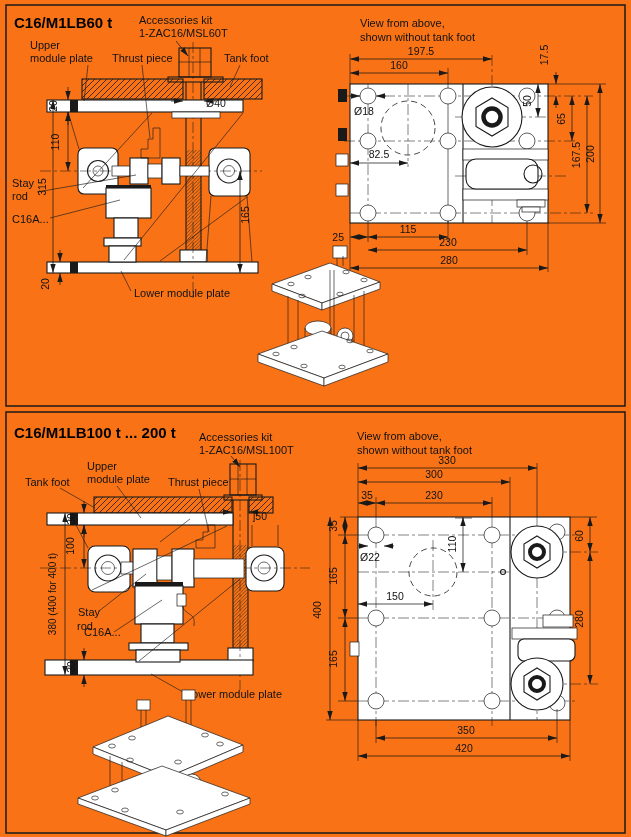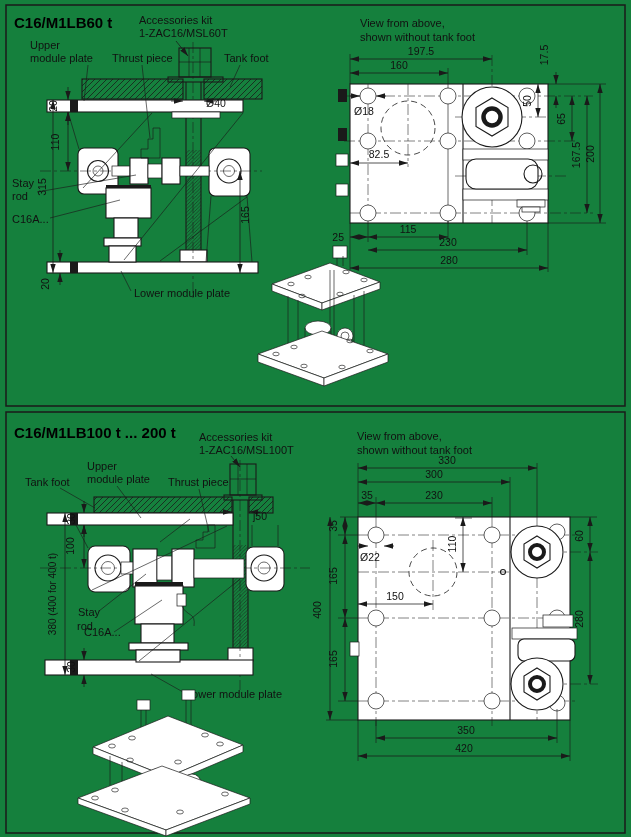--- a/index.html
+++ b/index.html
@@ -1,16 +1,16 @@
 <!DOCTYPE html>
 <html><head>
 <meta charset="utf-8">
 <style>
   html,body{margin:0;padding:0;background:#fff;}
-  #page{position:relative;width:631px;height:837px;background:#15803d;overflow:hidden;}
+  #page{position:relative;width:631px;height:837px;background:#f97316;overflow:hidden;}
   svg{position:absolute;left:0;top:0;}
   .s{stroke:#1a1a1a;fill:none;stroke-width:1.1;}
   .s2{stroke:#1a1a1a;fill:none;stroke-width:1.5;}
   .t{stroke:#1a1a1a;fill:none;stroke-width:.65;}
   .f{fill:#1a1a1a;stroke:none;}
   .wf{fill:#fff;stroke:#1a1a1a;stroke-width:1.1;}
   .wt{fill:#fff;stroke:#1a1a1a;stroke-width:.7;}
   .ch{stroke:#1a1a1a;stroke-width:.55;fill:none;stroke-dasharray:11 3 3 3;}
   .ds{stroke:#1a1a1a;stroke-width:.8;fill:none;stroke-dasharray:6 4;}
   .dm{stroke:#1a1a1a;stroke-width:.75;fill:none;marker-start:url(#ar);marker-end:url(#ar);}

